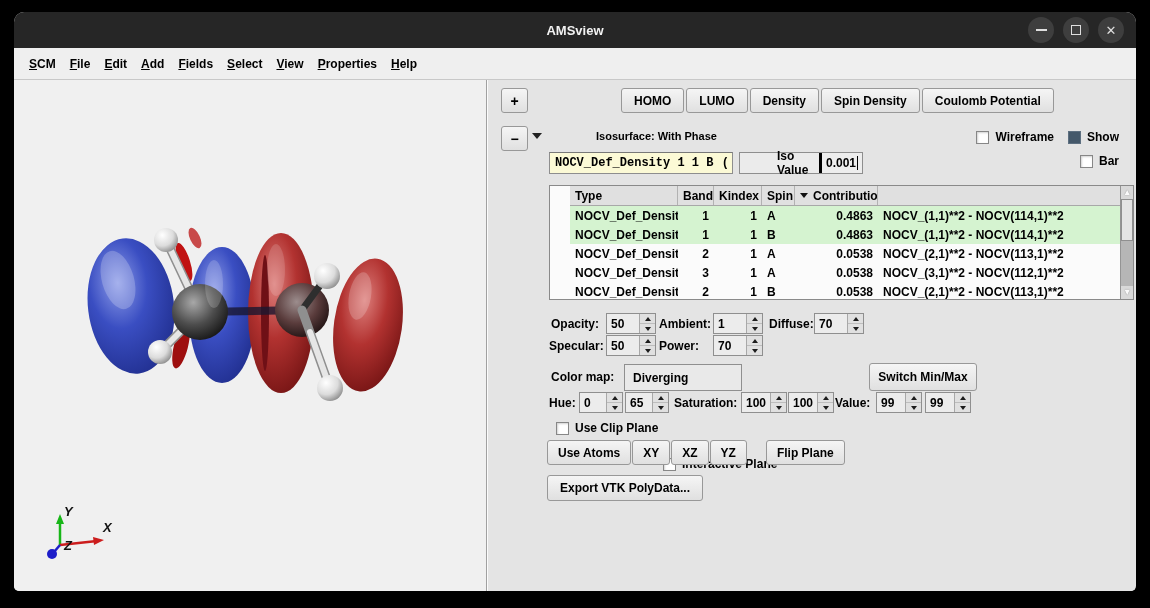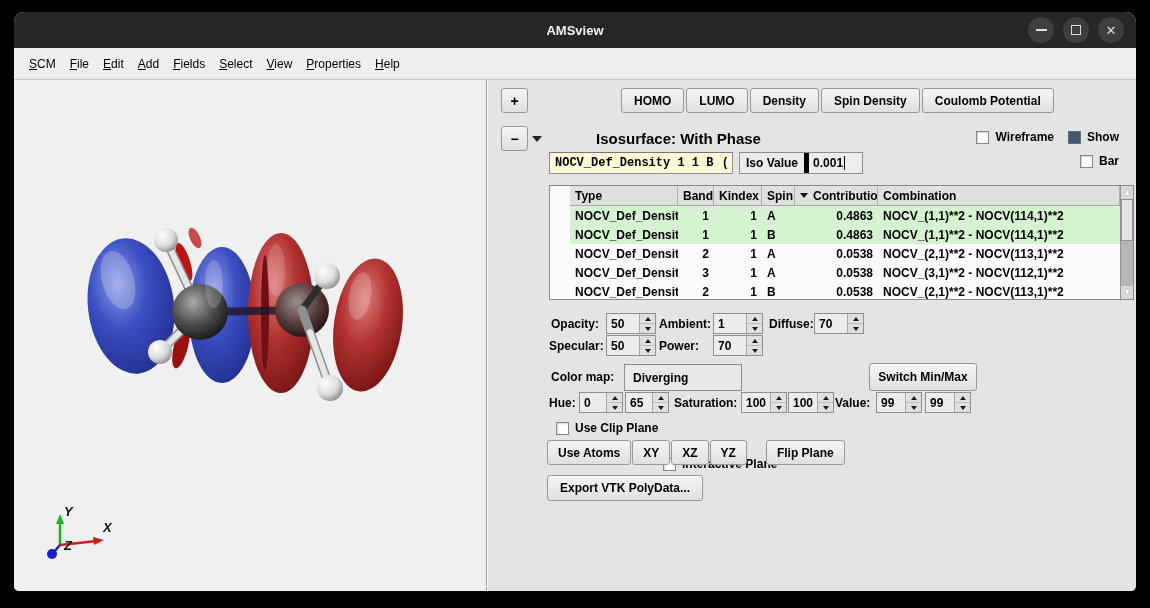--- a/index.html
+++ b/index.html
@@ -15,21 +15,21 @@
   .win-btns { position:absolute; right:12px; top:5px; display:flex; gap:9px; }
   .win-btn { width:26px; height:26px; border-radius:50%; background:#3e3e3e;
     display:flex; align-items:center; justify-content:center; }
   .glyph-min { width:11px; height:2px; background:#dedede; }
   .glyph-max { width:10px; height:10px; border:1.5px solid #dedede; }
   .glyph-close { color:#dedede; font-size:13px; font-weight:normal; line-height:1; }
 
   
   .menubar { height:32px; background:#efefef; border-bottom:1px solid #c8c8c8;
     display:flex; align-items:center; padding-left:8px; }
-  .menu-item { display:inline-block; padding:4px 7px; font-weight:normal; }
+  .menu-item { display:inline-block; padding:4px 7px; font-weight:bold; }
   .menu-item::first-letter { text-decoration:underline; }
 
   
   .content { position:absolute; top:68px; left:0; width:1122px; height:511px; display:flex; }
   .viewport { width:473px; height:100%; background:#f0f0f0; position:relative;
     border-right:1px solid #a0a0a0; }
   .rpanel { width:648px; height:100%; background:#e4e4e4; position:relative;
     border-left:1px solid #fbfbfb; }
 
   
@@ -52,31 +52,31 @@
   .tri-dn { width:0; height:0; border-left:3px solid transparent;
     border-right:3px solid transparent; border-top:4px solid #1c1c1c; }
   .abs { position:absolute; }
 
   
   .fieldbtn-row { position:absolute; left:133px; top:8px; display:flex; gap:2px; }
   .fieldbtn-row .btn { height:25px; padding:0 12px; }
   .sec-head { position:absolute; left:44px; top:50px; display:flex; align-items:center; gap:8px; }
   .disc-tri { width:0; height:0; border-left:5px solid transparent;
     border-right:5px solid transparent; border-top:6px solid #222; }
-  .sec-title { font-size:15px;padding-left:46px; }
+  .sec-title { font-size:11px;padding-left:46px; }
   .wf-show { position:absolute; top:50px; right:16px; display:flex; gap:14px; }
   .bar-cb { position:absolute; top:74px; right:16px;margin-left:28px; }
 
   .field-combo { position:absolute; left:61px; top:72px; width:184px; height:22px;
     background:#fcfad6; border:1px solid #8e8e8e; border-top-color:#787878;
     display:flex; align-items:center; justify-content:space-between;
     padding:0 3px 0 5px; overflow:hidden; white-space:nowrap;font-family:Liberation Mono, monospace; }
   .iso-box { position:absolute; left:251px; top:72px; width:124px; height:22px;
     border:1px solid #8e8e8e; display:flex; background:#ebebeb; }
-  .iso-label { padding:0 6px; display:flex; align-items:center; border-right:5px solid #000000; }
+  .iso-label { padding:0 6px; display:flex; align-items:center; border-right:3px solid #000000;margin-left:31px; }
   .iso-input { flex:1; display:flex; align-items:center; padding:0 4px; background:#ededed; }
   .caret { width:1px; height:14px; background:#000; margin-left:1px; }
 
   
   .tbl { position:absolute; left:61px; top:105px; width:585px; height:115px;
     border:1px solid #8a8a8a; background:#fbfbfb; display:flex;padding-left:20px; }
   .tbl-main { width:571px; overflow:hidden; }
   .tbl-hdr { display:flex; height:20px; background:#e0e0e0; border-bottom:1px solid #a8a8a8; }
   .tbl-hdr .cell { border-right:1px solid #b2b2b2; display:flex; align-items:center; }
   .tbl-row { display:flex; height:19px; background:#fbfbfb; align-items:center; }
@@ -272,21 +272,20 @@
         <div class="tbl-main">
           <div class="tbl-hdr">
             <span class="cell c-type">Type</span>
             <span class="cell c-band">Band</span>
             <span class="cell c-kindex">Kindex</span>
             <span class="cell c-spin">Spin</span>
             <span class="cell c-contrib">
                 <span class="sort-tri"></span>
                 <span>Contribution</span>
               </span>
-            <span class="cell c-comb">Combination</span>
           </div>
           <div class="tbl-row sel">
             <span class="cell c-type">NOCV_Def_Density</span>
             <span class="cell c-band num">1</span>
             <span class="cell c-kindex num">1</span>
             <span class="cell c-spin">A</span>
             <span class="cell c-contrib num">0.4863</span>
             <span class="cell c-comb">NOCV_(1,1)**2 - NOCV(114,1)**2</span>
           </div>
           <div class="tbl-row sel">

